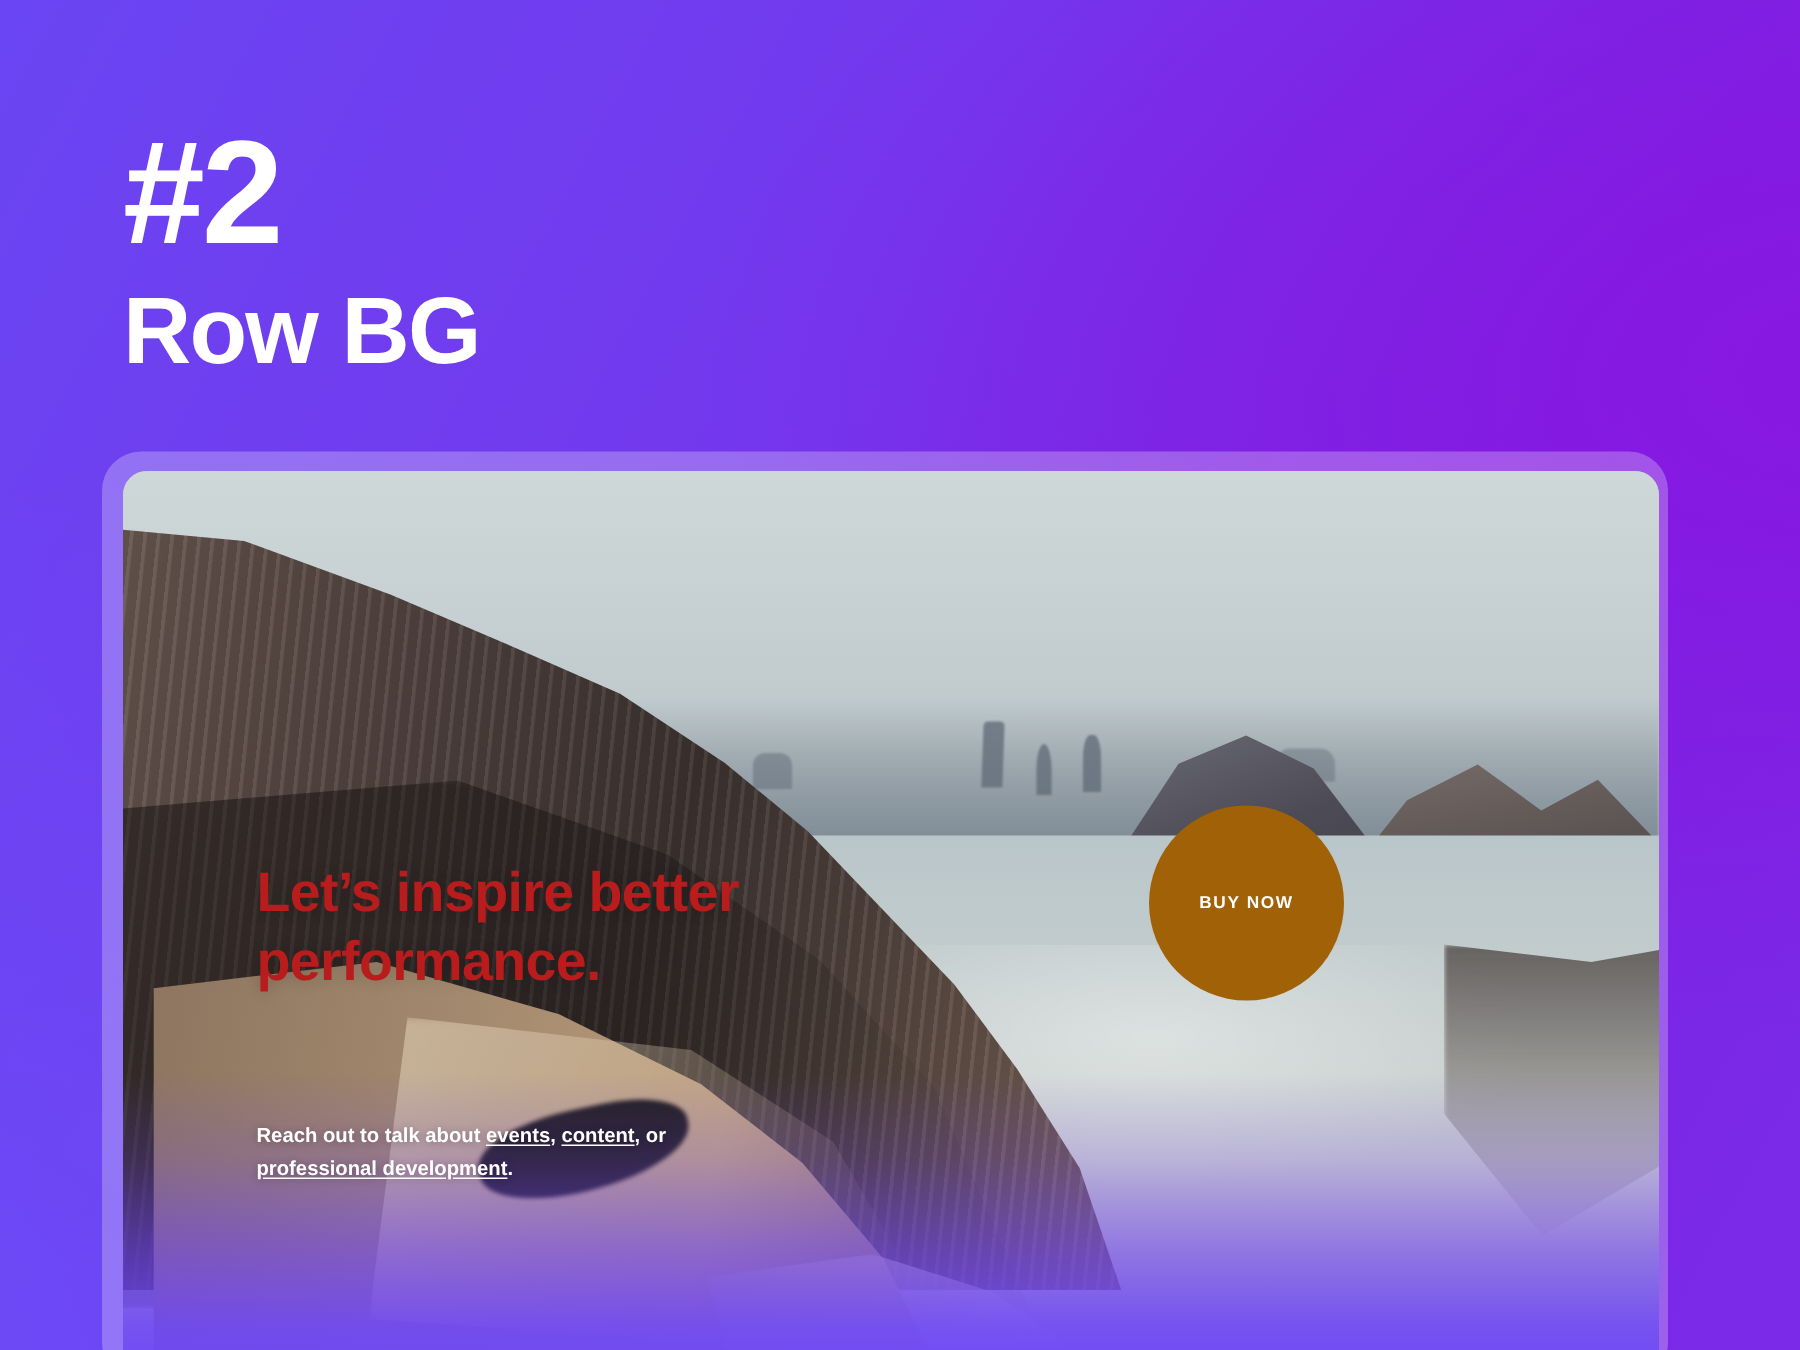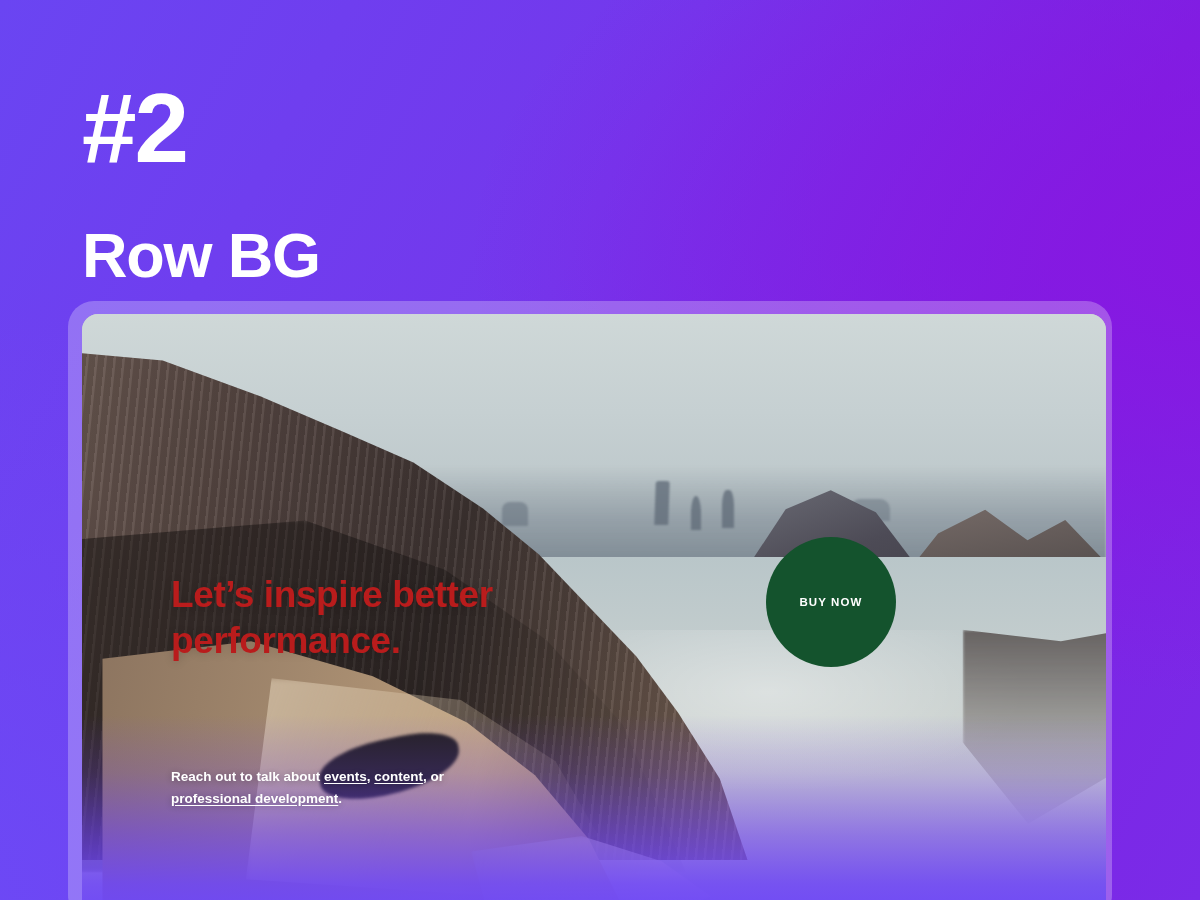--- a/index.html
+++ b/index.html
@@ -27,21 +27,21 @@
     color:#ffffff;
   }
   .big-num {
     font-size:98px;
     line-height:0.86;
     font-weight:bold;
     letter-spacing:-2px;
     color:#ffffff;
   }
   .sub-title {
-    margin-top:54px;
+    margin-top:20px;
     font-size:63px;
     line-height:1;
     font-weight:bold;
     letter-spacing:-1.2px;
     color:#ffffff;
   }
 
   
   .card-frame {
     position:absolute;
@@ -182,40 +182,40 @@
     color:#b91c1c;
     font-size:37px;
     font-weight:bold;
     line-height:1.24;
     letter-spacing:-0.4px;
     max-width:420px;
     text-shadow:0 1px 10px rgba(0,0,0,0.18);
   }
   .body-copy {
     position:absolute;
-    left:89px; top:452px;
+    left:89px; top:432px;
     width:352px;
     color:#ffffff;
     font-size:13.5px;
     font-weight:bold;
     line-height:1.6;
     text-shadow:0 1px 6px rgba(0,0,0,0.28);
   }
   .body-copy a {
     color:#ffffff;
     text-decoration:underline;
     text-underline-offset:2px;
   }
 
   .buy-btn {
     position:absolute;
     left:684px; top:223px;
     width:130px; height:130px;
     border-radius:50%;
-    background:#14532d;
+    background:#a16207;
     display:flex; align-items:center; justify-content:center;
     cursor:pointer;
     border:none;
   }
   .buy-btn span {
     color:#ffffff;
     font-size:11.5px;
     font-weight:bold;
     letter-spacing:1.1px;
   }

